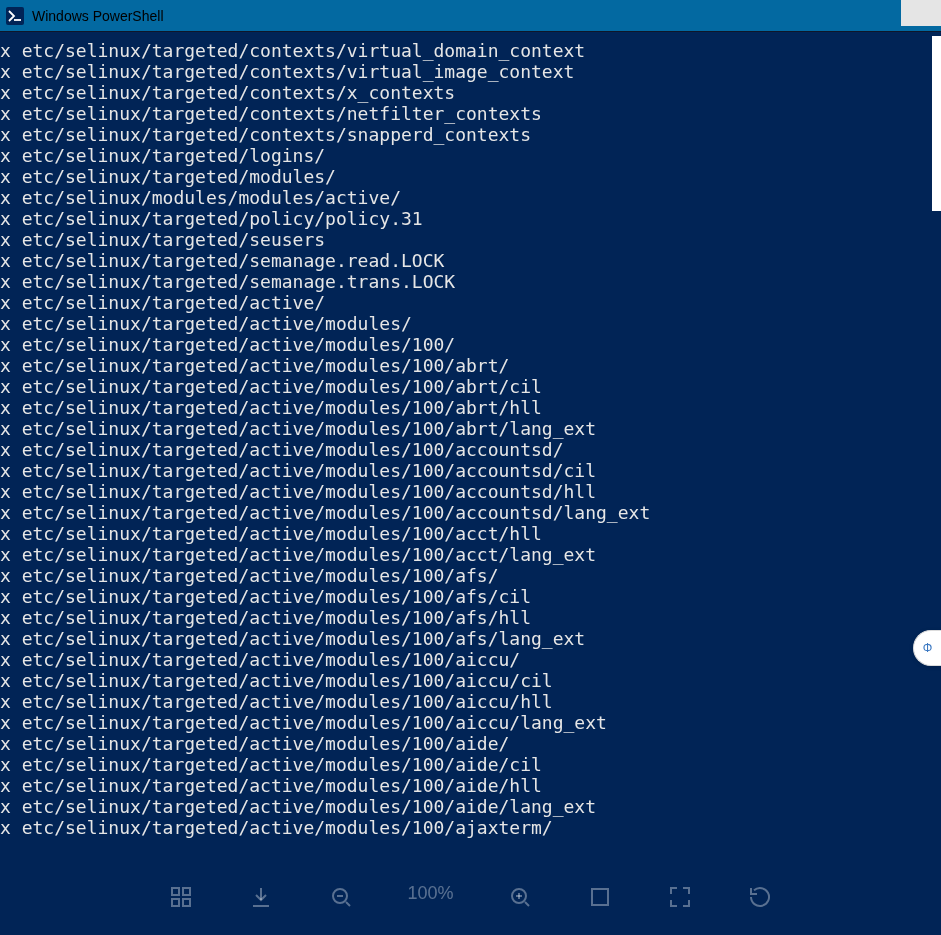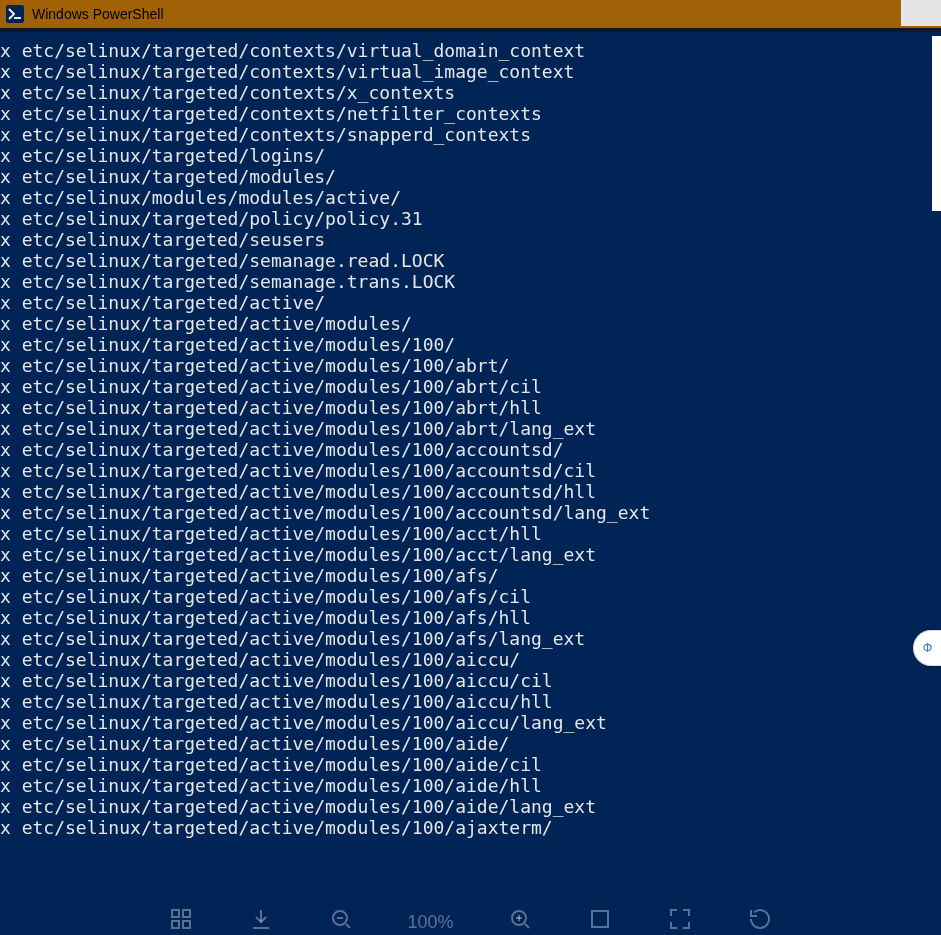--- a/index.html
+++ b/index.html
@@ -6,22 +6,22 @@
     body {
       width: 941px;
       height: 935px;
       background: #ffffff;
       position: relative;
       font-family: "Segoe UI", Tahoma, sans-serif;
       overflow: hidden;
     }
     .titlebar {
       height: 32px;
-      background: #a16207;
-      border-bottom: 4px solid #0f172a;
+      background: #0369a1;
+      border-bottom: 1px solid #0f172a;
       display: flex;
       align-items: center;
       padding-left: 6px;
       position: relative;
     }
     .titlebar-icon {
       width: 18px;
       height: 18px;
       margin-right: 8px;
       display: inline-flex;
@@ -74,25 +74,25 @@
       border-bottom-left-radius: 18px;
       display: flex;
       align-items: center;
       justify-content: center;
       font-size: 12px;
       color: #3b78c2;
       box-shadow: 0 1px 4px rgba(0,0,0,0.15);
     }
     .bottom-toolbar {
       position: absolute;
-      bottom: 2px;
+      bottom: 24px;
       left: 0;
       right: 0;
       display: flex;
-      align-items: flex-end;
+      align-items: flex-start;
       justify-content: center;
       gap: 52px;
       pointer-events: none;
     }
     .tb-icon {
       width: 28px;
       height: 28px;
       color: rgba(255,255,255,0.35);
       display: inline-flex;
       align-items: center;

